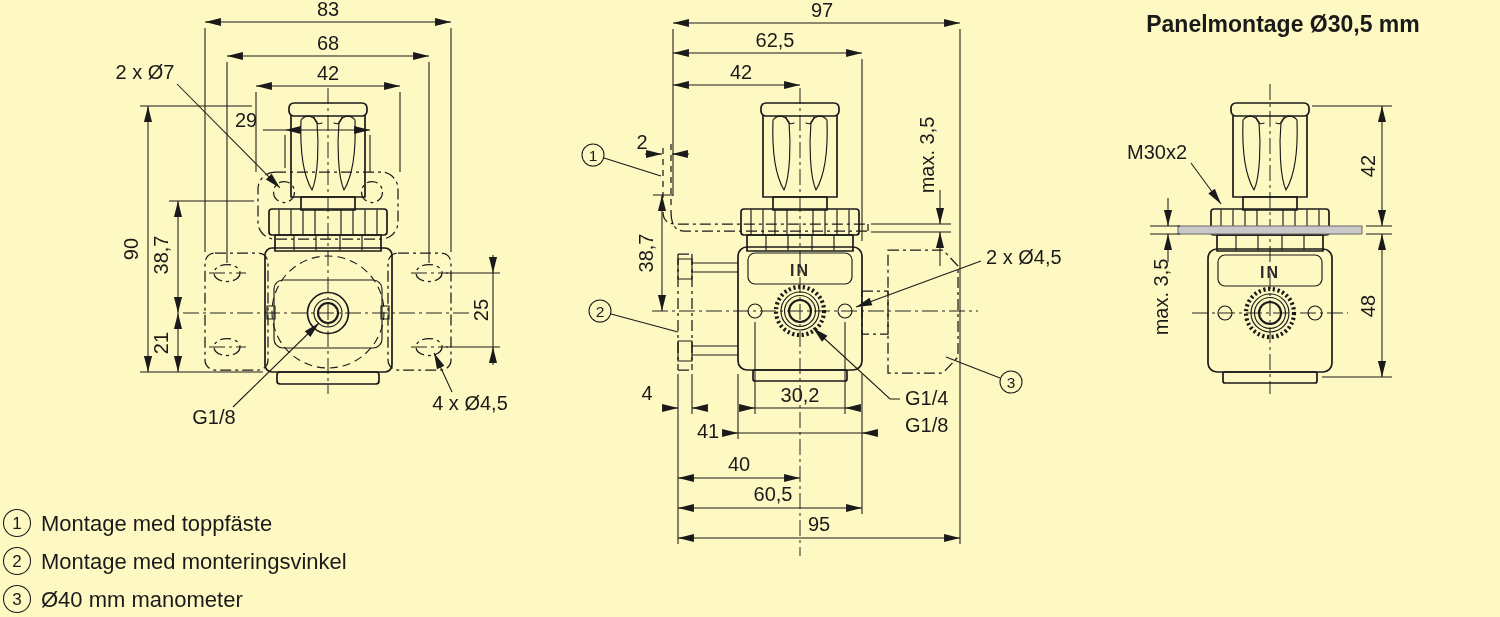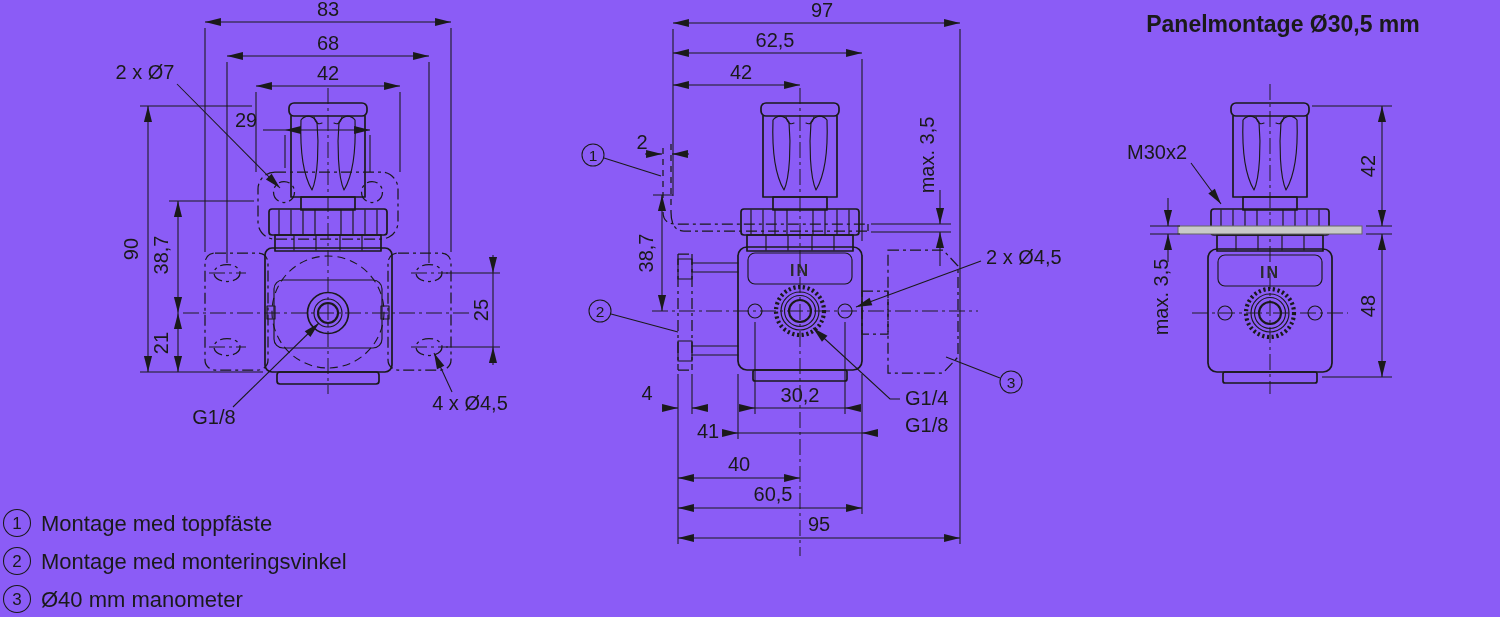--- a/index.html
+++ b/index.html
@@ -1,16 +1,16 @@
 <!DOCTYPE html>
 <html><head>
 <meta charset="utf-8">
 <style>
   html,body{margin:0;padding:0;background:#fff;}
-  .stage{position:relative;width:1500px;height:617px;background:#8b5cf6;overflow:hidden;
+  .stage{position:relative;width:1500px;height:617px;background:#fef9c3;overflow:hidden;
          font-family:"Liberation Sans",sans-serif;}
   svg text{font-family:"Liberation Sans",sans-serif;fill:#1a1a1a;}
   .ol  {fill:none;stroke:#1a1a1a;stroke-width:1.7;stroke-linejoin:round;stroke-linecap:round;}
   .ol2 {fill:none;stroke:#1a1a1a;stroke-width:1.15;stroke-linejoin:round;stroke-linecap:round;}
   .olh {fill:none;stroke:#1a1a1a;stroke-width:2.1;}
   .cl  {fill:none;stroke:#1a1a1a;stroke-width:0.95;stroke-dasharray:16 4 3 4;}
   .ph  {fill:none;stroke:#1a1a1a;stroke-width:1.25;stroke-dasharray:11 4 3 4;}
   .phd {fill:none;stroke:#1a1a1a;stroke-width:1.25;stroke-dasharray:6 5;}
   .dshc{fill:none;stroke:#1a1a1a;stroke-width:1.1;stroke-dasharray:8 5;}
   .dl  {fill:none;stroke:#1a1a1a;stroke-width:1.05;}

